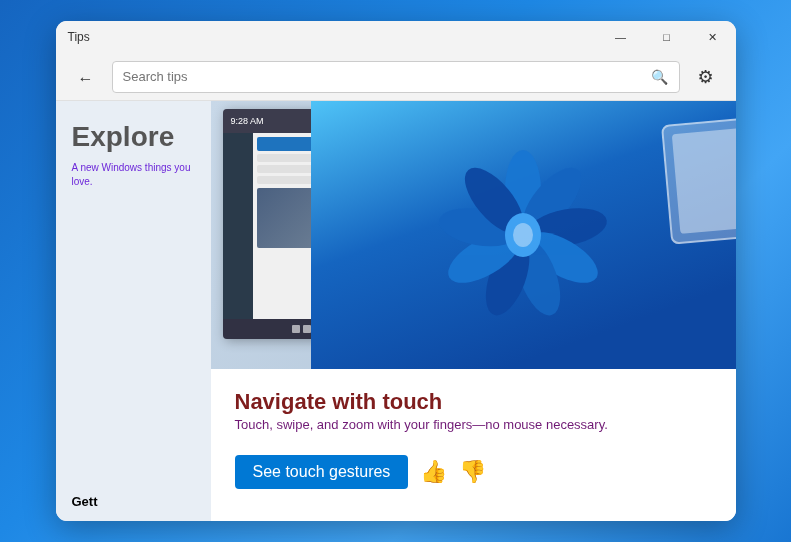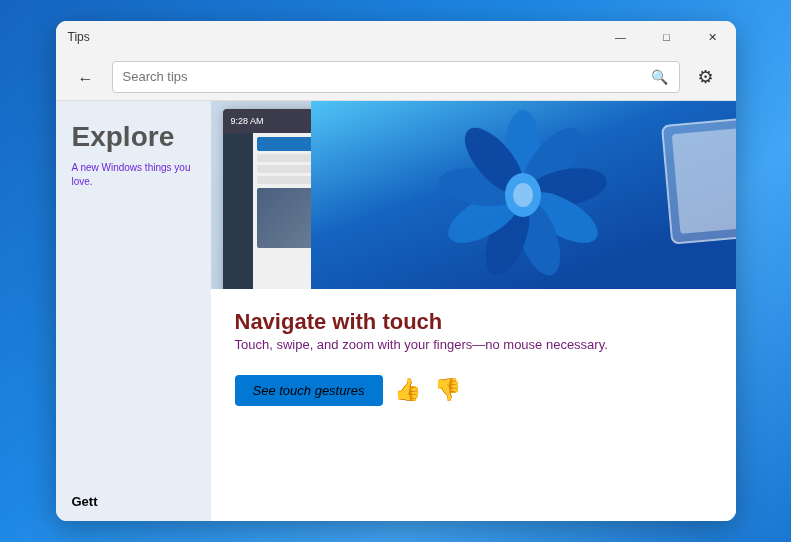--- a/index.html
+++ b/index.html
@@ -180,21 +180,21 @@
       flex: 1;
       display: flex;
       flex-direction: column;
       background: #fff;
       overflow: hidden;
     }
 
     
     .hero-image {
       width: 100%;
-      height: 188px;
+      height: 268px;
       position: relative;
       overflow: hidden;
       background: linear-gradient(135deg, #c8d8e8 0%, #b0c4d8 100%);
       flex-shrink: 0;
     }
 
     
     .win11-screenshot {
       position: absolute;
       top: 8px;
@@ -315,28 +315,27 @@
       margin-bottom: 20px;
       line-height: 1.5;
     }
     .action-row {
       display: flex;
       align-items: center;
       gap: 12px;
     }
     .see-gestures-btn {
       background: #0078d4;
-      color: #000000;
+      color: #ffffff;
       border: none;
       border-radius: 4px;
       padding: 8px 18px;
-      font-size: 13px;
+      font-size: 16px;
       font-weight: 500;
       cursor: pointer;
-      font-style: italic;
     }
     .thumb-icon {
       font-size: 20px;
       cursor: pointer;
       color: #333;
       border: none;
       background: transparent;
     }
   </style>
 </head>

